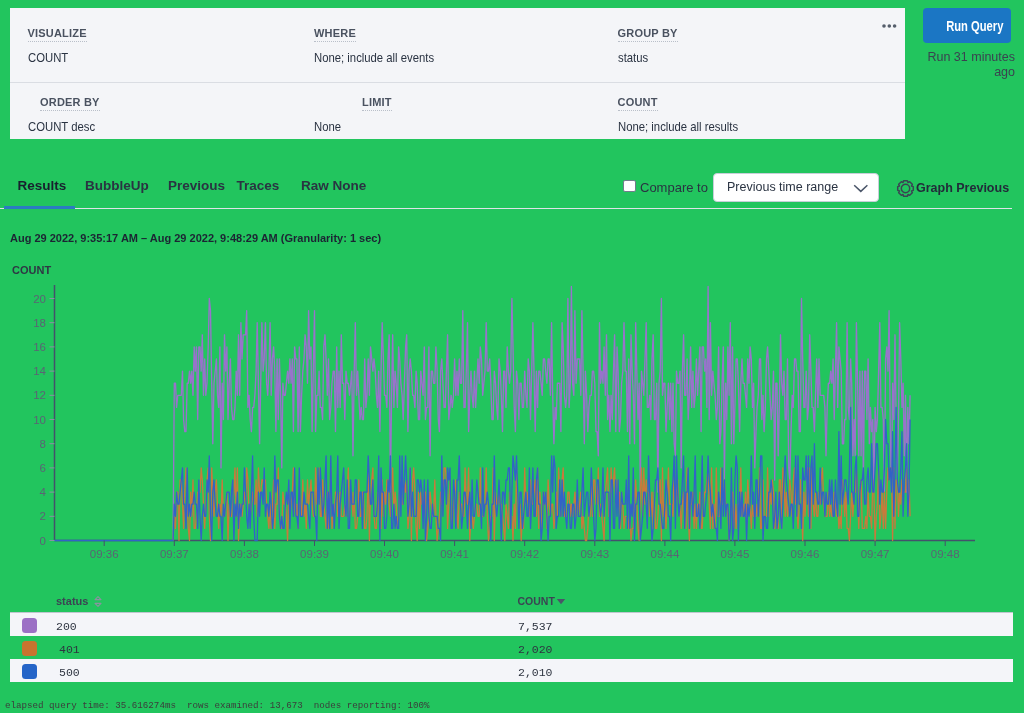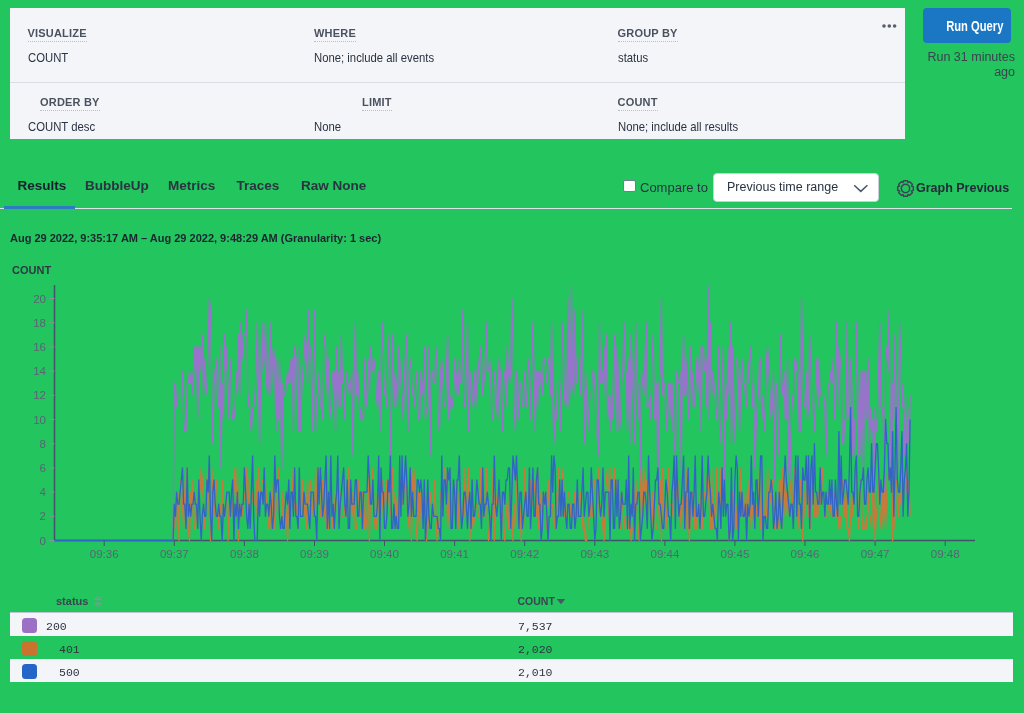--- a/index.html
+++ b/index.html
@@ -36,21 +36,21 @@
       <circle cx="13.6" cy="4" r="1.8" fill="#555e6b"></circle>
 </svg>
 
   <div class="abs" style="left:922.5px; top:8px; width:88px; height:35px; background:#1b76c4; border-radius:4px; color:#fff; text-align:right; line-height:35px;"><span style="display:inline-block; font-size:14px; font-weight:700; transform:scaleX(0.8);">Run Query</span></div>
   <div class="abs" style="left:918px; top:49.5px; width:97px; text-align:right; font-size:12.5px; color:#3a4350; line-height:15.5px;">Run 31 minutes ago</div>
 
   <div class="abs" style="left:0px; top:208px; width:1012px; height:1px; background:#dfe3e8;"></div>
   <div class="abs" style="left:4px; top:206px; width:71px; height:3px; background:#2b7cc2;"></div>
   <div class="abs tab" style="left:17.5px; top:178px; font-weight:700; color:#18202e;">Results</div>
   <div class="abs tab" style="left:85px; top:178px;">BubbleUp</div>
-  <div class="abs tab" style="left:168px; top:178px;">Metrics</div>
+  <div class="abs tab" style="left:168px; top:178px;">Previous</div>
   <div class="abs tab" style="left:236.5px; top:178px;">Traces</div>
   <div class="abs tab" style="left:301px; top:178px;">Raw None</div>
 
   <div class="abs" style="left:623px; top:179.5px; width:12.5px; height:12.5px; border:1.5px solid #717d8c; border-radius:2px; background:#fff;"></div>
   <div class="abs" style="left:640px; top:179.5px; font-size:13px; color:#2a3342;">Compare to</div>
   <div class="abs" style="left:712.5px; top:173px; width:166px; height:28.5px; border:1px solid #c8cfd9; border-radius:4px; background:#fff;"></div>
   <div class="abs" style="left:727px; top:180px; font-size:12.5px; color:#2a3342;">Previous time range</div>
   <svg width="16" height="9" viewBox="0 0 16 9" style="position:absolute;left:852.5px;top:183.5px;">
 <polyline points="1.2,1.2 7.8,7.4 14.4,1.2" fill="none" stroke="#4a5568" stroke-width="1.5"></polyline>
 </svg>
@@ -130,22 +130,23 @@
 </svg>
   <div class="abs" style="left:10px; top:611.5px; width:1003px; height:1px; background:#bfc6cf;"></div>
 
   <div class="abs" style="left:10px; top:612.5px; width:1003px; height:23px; background:#f4f5f9;"></div>
   <div class="abs" style="left:10px; top:658.5px; width:1003px; height:23px; background:#f4f5f9;"></div>
 
   <div class="abs" style="left:22.4px; top:617.5px; width:15px; height:15px; background:#9c70c5; border-radius:3.5px;"></div>
   <div class="abs" style="left:22.4px; top:640.5px; width:15px; height:15px; background:#c8742f; border-radius:3.5px;"></div>
   <div class="abs" style="left:22.4px; top:663.5px; width:15px; height:15px; background:#2565c8; border-radius:3.5px;"></div>
 
-  <div class="abs mono" style="left:46px; top:619.5px; font-size:11.5px; color:#2e3440;">200</div>
+  <div class="abs mono" style="left:56px; top:619.5px; font-size:11.5px; color:#2e3440;">200</div>
   <div class="abs mono" style="left:59px; top:642.5px; font-size:11.5px; color:#2e3440;text-align:right;">401</div>
   <div class="abs mono" style="left:59px; top:665.5px; font-size:11.5px; color:#2e3440;">500</div>
 
   <div class="abs mono" style="left:518px; top:619.5px; font-size:11.5px; color:#2e3440;">7,537</div>
   <div class="abs mono" style="left:518px; top:642.5px; font-size:11.5px; color:#2e3440;">2,020</div>
   <div class="abs mono" style="left:518px; top:665.5px; font-size:11.5px; color:#2e3440;">2,010</div>
 
+  <div class="abs mono" style="left:5px; top:699.5px; font-size:9.2px; color:#3c3c3c; white-space:pre;">elapsed query time: 35.616274ms  rows examined: 13,673  nodes reporting: 100%</div>
 
 </div>
 
 </body></html>

